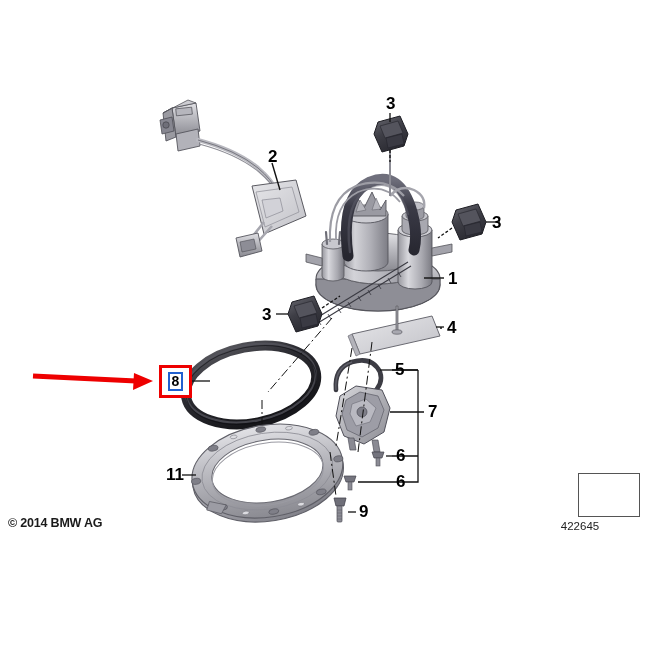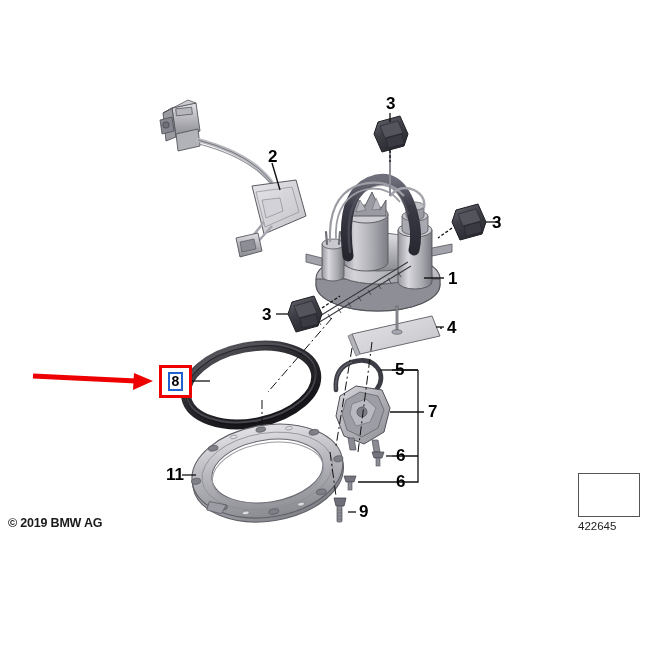--- a/index.html
+++ b/index.html
@@ -47,23 +47,24 @@
     left: 578px;
     top: 473px;
     width: 62px;
     height: 44px;
     border: 1px solid #555;
     background: #ffffff;
     box-sizing: border-box;
   }
   #ref-number {
     position: absolute;
-    left: 578px;
+    left: 549px;
     top: 520px;
     width: 62px;
+    text-align: center;
     font-size: 11.5px;
     color: #222;
   }
   #highlight-box {
     position: absolute;
     left: 159px;
     top: 365px;
     width: 33px;
     height: 33px;
     border: 3px solid #ee0000;
@@ -388,18 +389,18 @@
   <div class="callout" style="left:428px; top:403px;">7</div>
   <div class="callout" style="left:359px; top:503px;">9</div>
   <div class="callout" style="left:166px; top:466px;">11</div>
 
   <div id="highlight-box">
     <div id="highlight-inner">
       <span>8</span>
     </div>
   </div>
 
-  <div id="copyright">© 2019 BMW AG</div>
+  <div id="copyright">© 2014 BMW AG</div>
 
   <div id="ref-box"></div>
   <div id="ref-number">422645</div>
 
 </div>
 
 </body></html>

